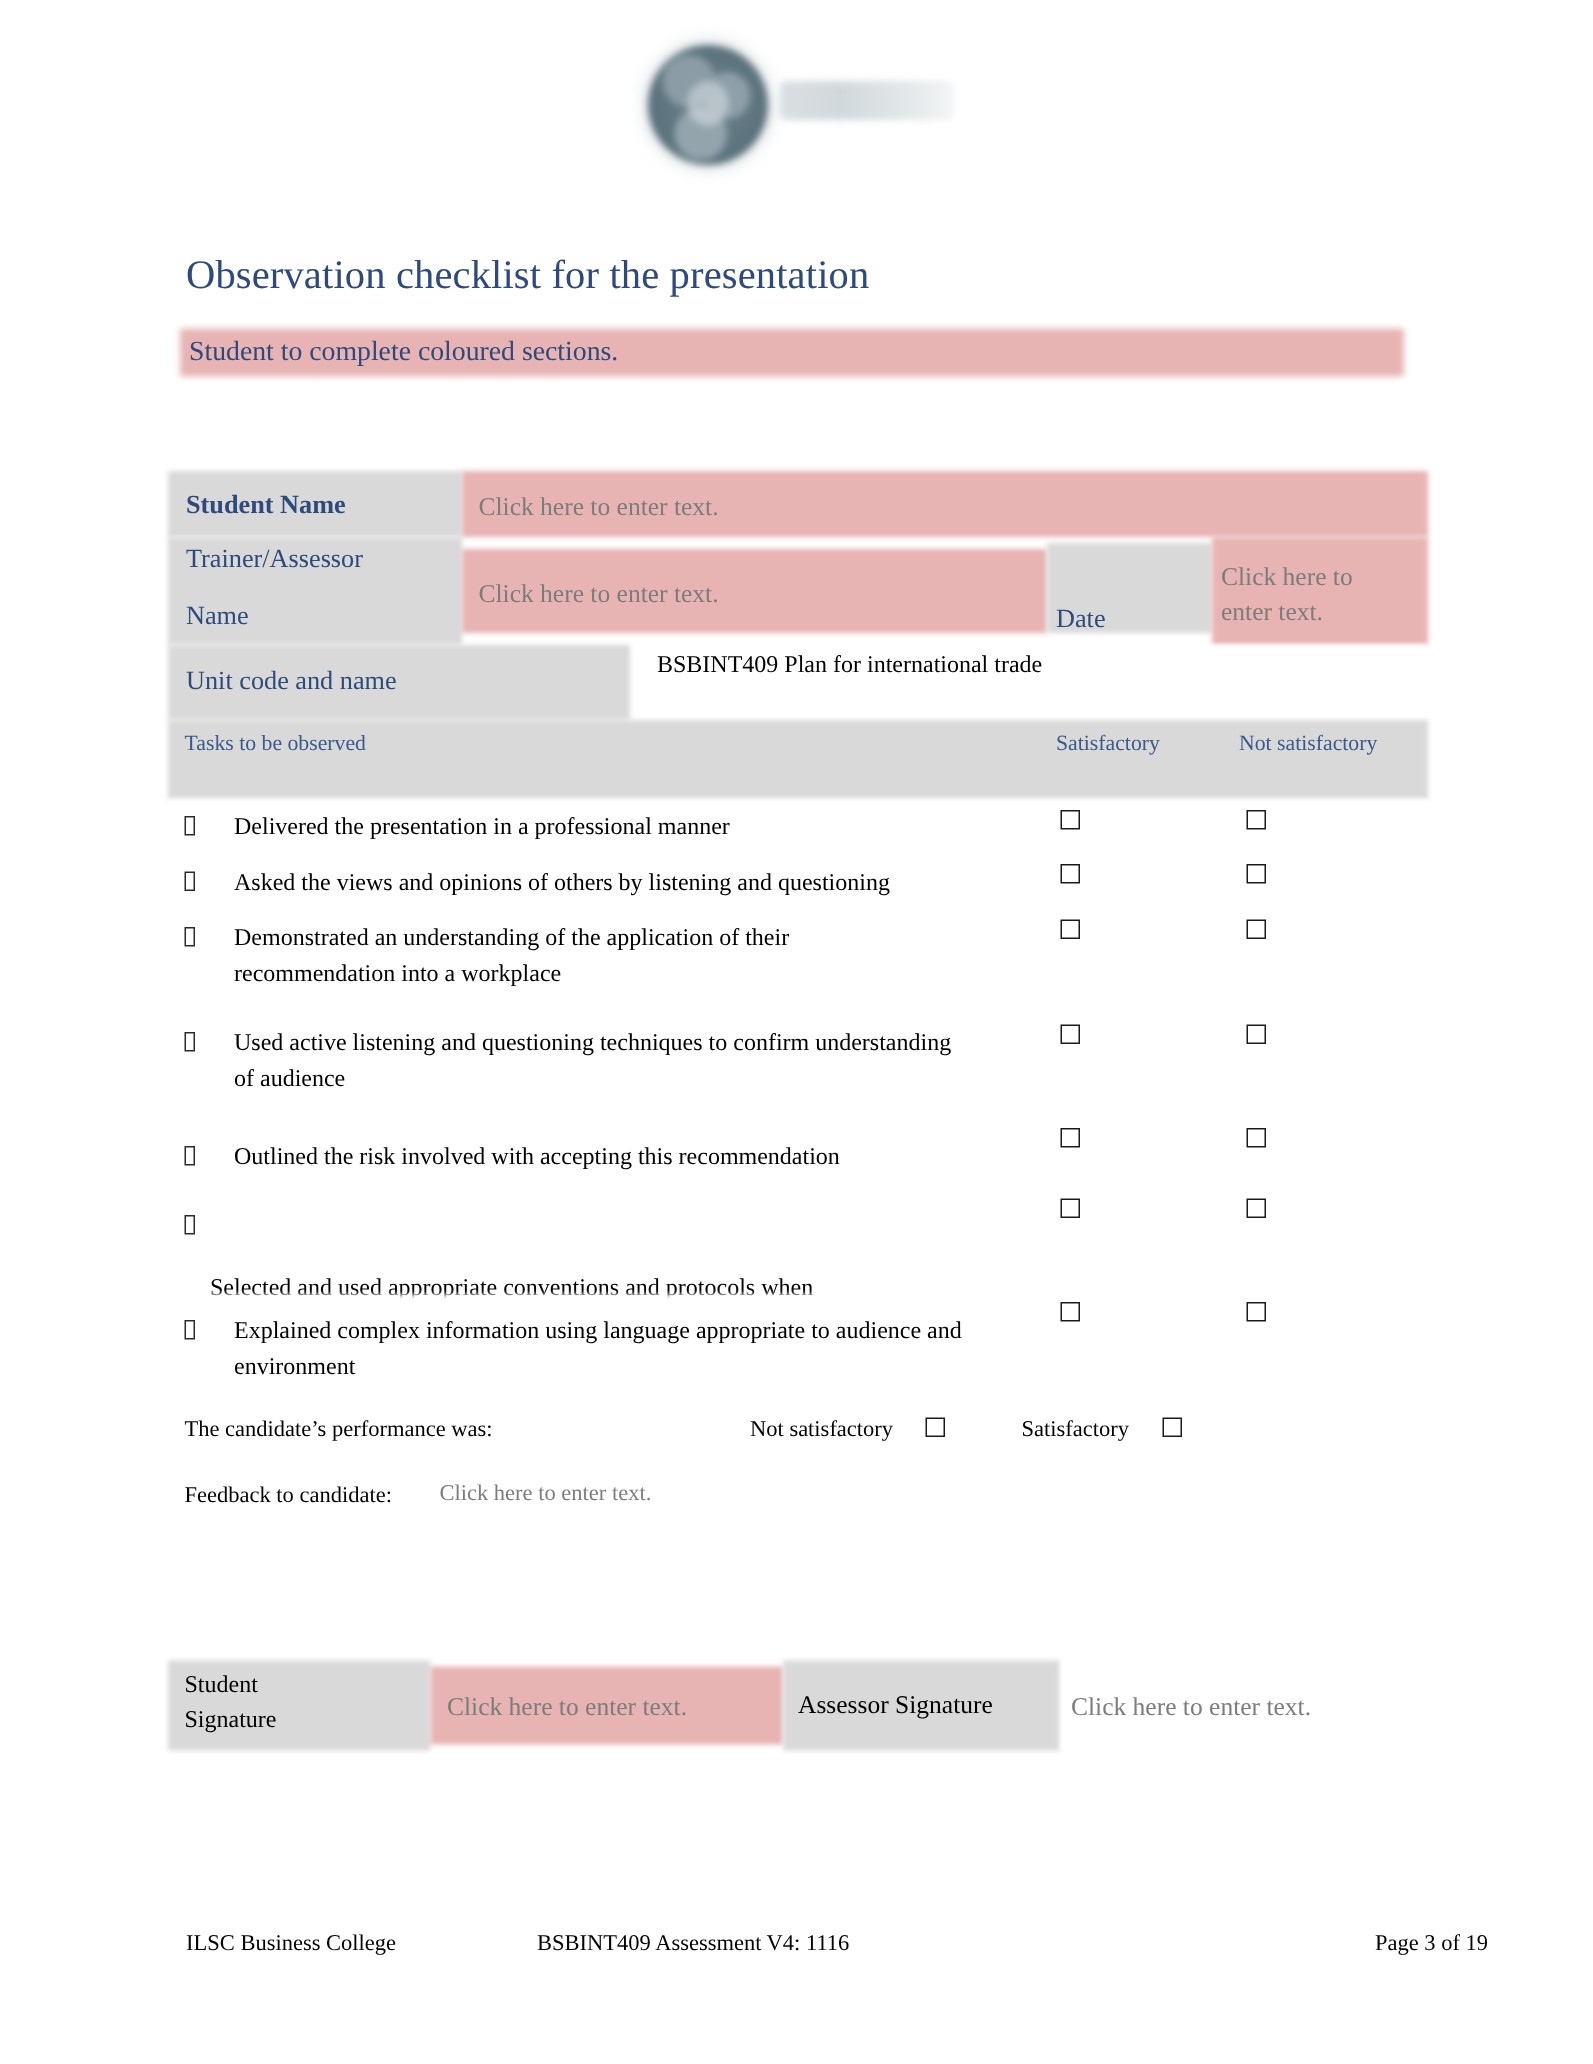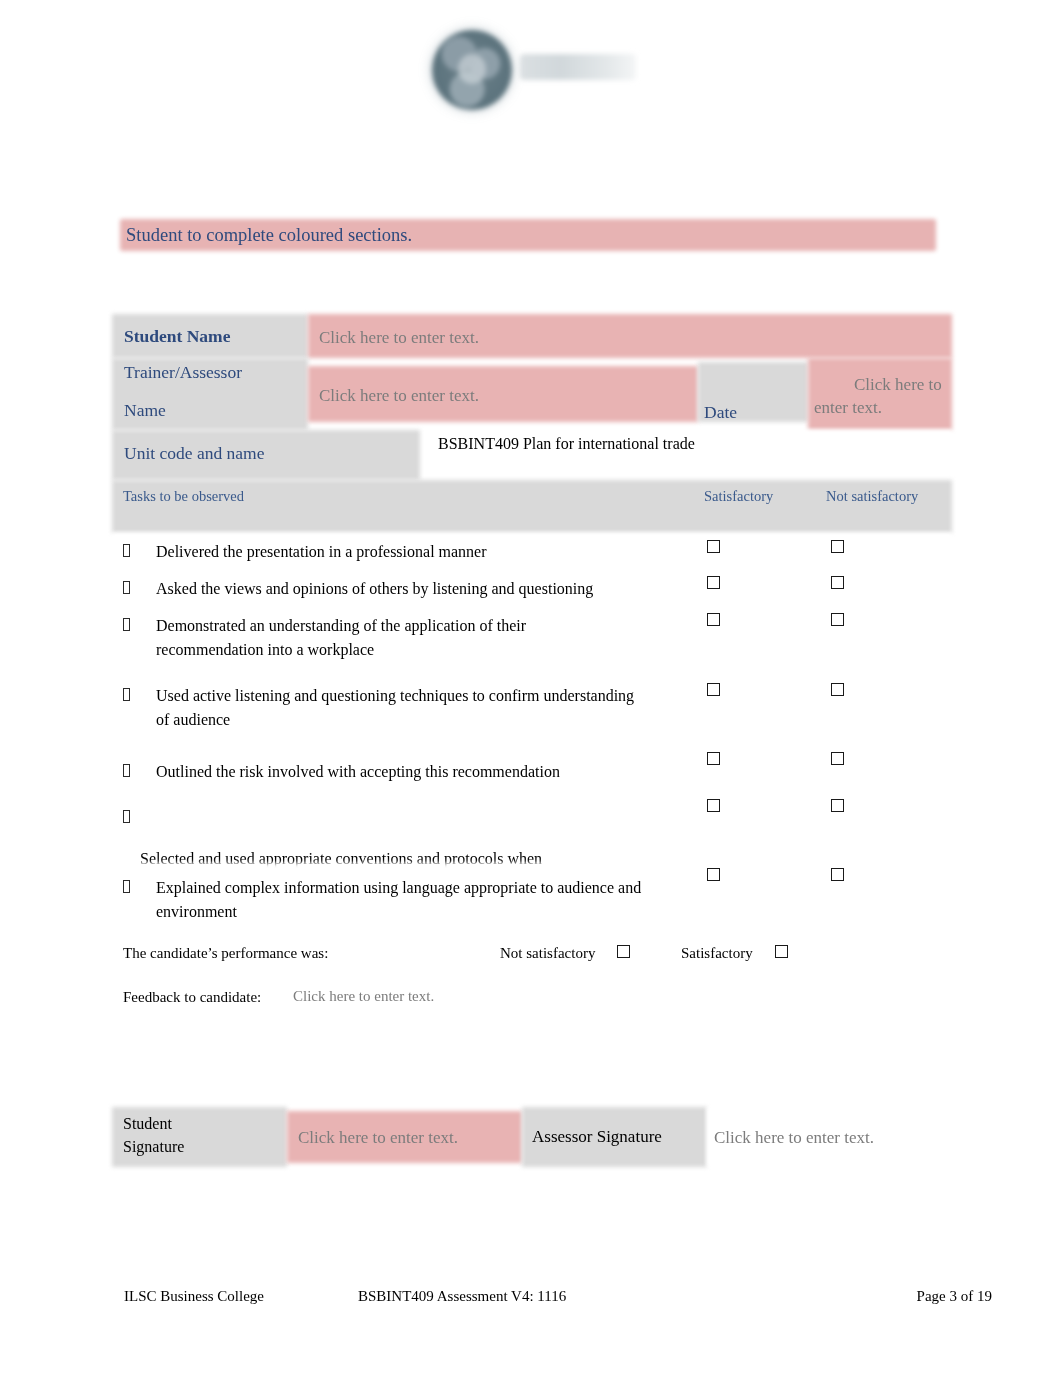--- a/index.html
+++ b/index.html
@@ -203,20 +203,21 @@
 </head>
 <body>
 
 <div class="page">
 
   <div class="logo-wrap">
     <div class="logo-disc"></div>
     <div class="logo-text"></div>
   </div>
 
+  <div class="doc-title">Observation checklist for the presentation</div>
 
   <div class="highlight-band"></div>
   <div class="band-text">Student to complete coloured sections.</div>
 
 
   <div class="tbl">
 
     <div class="cell grey soft" style="left:0px; top:0px; width:196px; height:44px;"></div>
     <div class="cell pink soft" style="left:196px; top:0px; width:644px; height:44px;"></div>
     <div class="txt-layer lbl-blue" style="left:12px; top:11px; width:180px;font-weight:bold;">Student Name</div>
@@ -224,21 +225,21 @@
 
     <div class="cell grey soft" style="left:0px; top:44px; width:196px; height:72px;"></div>
     <div class="cell pink soft" style="left:196px; top:52px; width:390px; height:56px;"></div>
     <div class="cell grey soft" style="left:586px; top:48px; width:110px; height:60px;"></div>
     <div class="cell pink soft" style="left:696px; top:44px; width:144px; height:72px;"></div>
 
     <div class="txt-layer lbl-blue" style="left:12px; top:47px; width:190px;">Trainer/Assessor</div>
     <div class="txt-layer lbl-blue" style="left:12px; top:85px; width:190px;">Name</div>
     <div class="txt-layer ph" style="left:207px; top:70px; width:380px;">Click here to enter text.</div>
     <div class="txt-layer lbl-blue" style="left:592px; top:70px; width:100px;margin-top:17px;">Date</div>
-    <div class="txt-layer ph" style="left:702px; top:59px; width:140px;margin-left:40px;">Click here to</div>
+    <div class="txt-layer ph" style="left:702px; top:59px; width:140px;">Click here to</div>
     <div class="txt-layer ph" style="left:702px; top:82px; width:140px;">enter text.</div>
 
     <div class="cell grey soft" style="left:0px; top:116px; width:308px; height:50px;"></div>
     <div class="cell white soft" style="left:320px; top:116px; width:520px; height:50px;"></div>
     <div class="txt-layer lbl-blue" style="left:12px; top:128px; width:290px;">Unit code and name</div>
     <div class="txt-layer body-txt" style="left:326px; top:118px; width:500px;">BSBINT409 Plan for international trade</div>
 
     <div class="cell grey soft" style="left:0px; top:166px; width:840px; height:53px;"></div>
     <div class="txt-layer hdr-blue" style="left:11px; top:173px; width:400px;">Tasks to be observed</div>
     <div class="txt-layer hdr-blue" style="left:592px; top:173px; width:120px;">Satisfactory</div>

